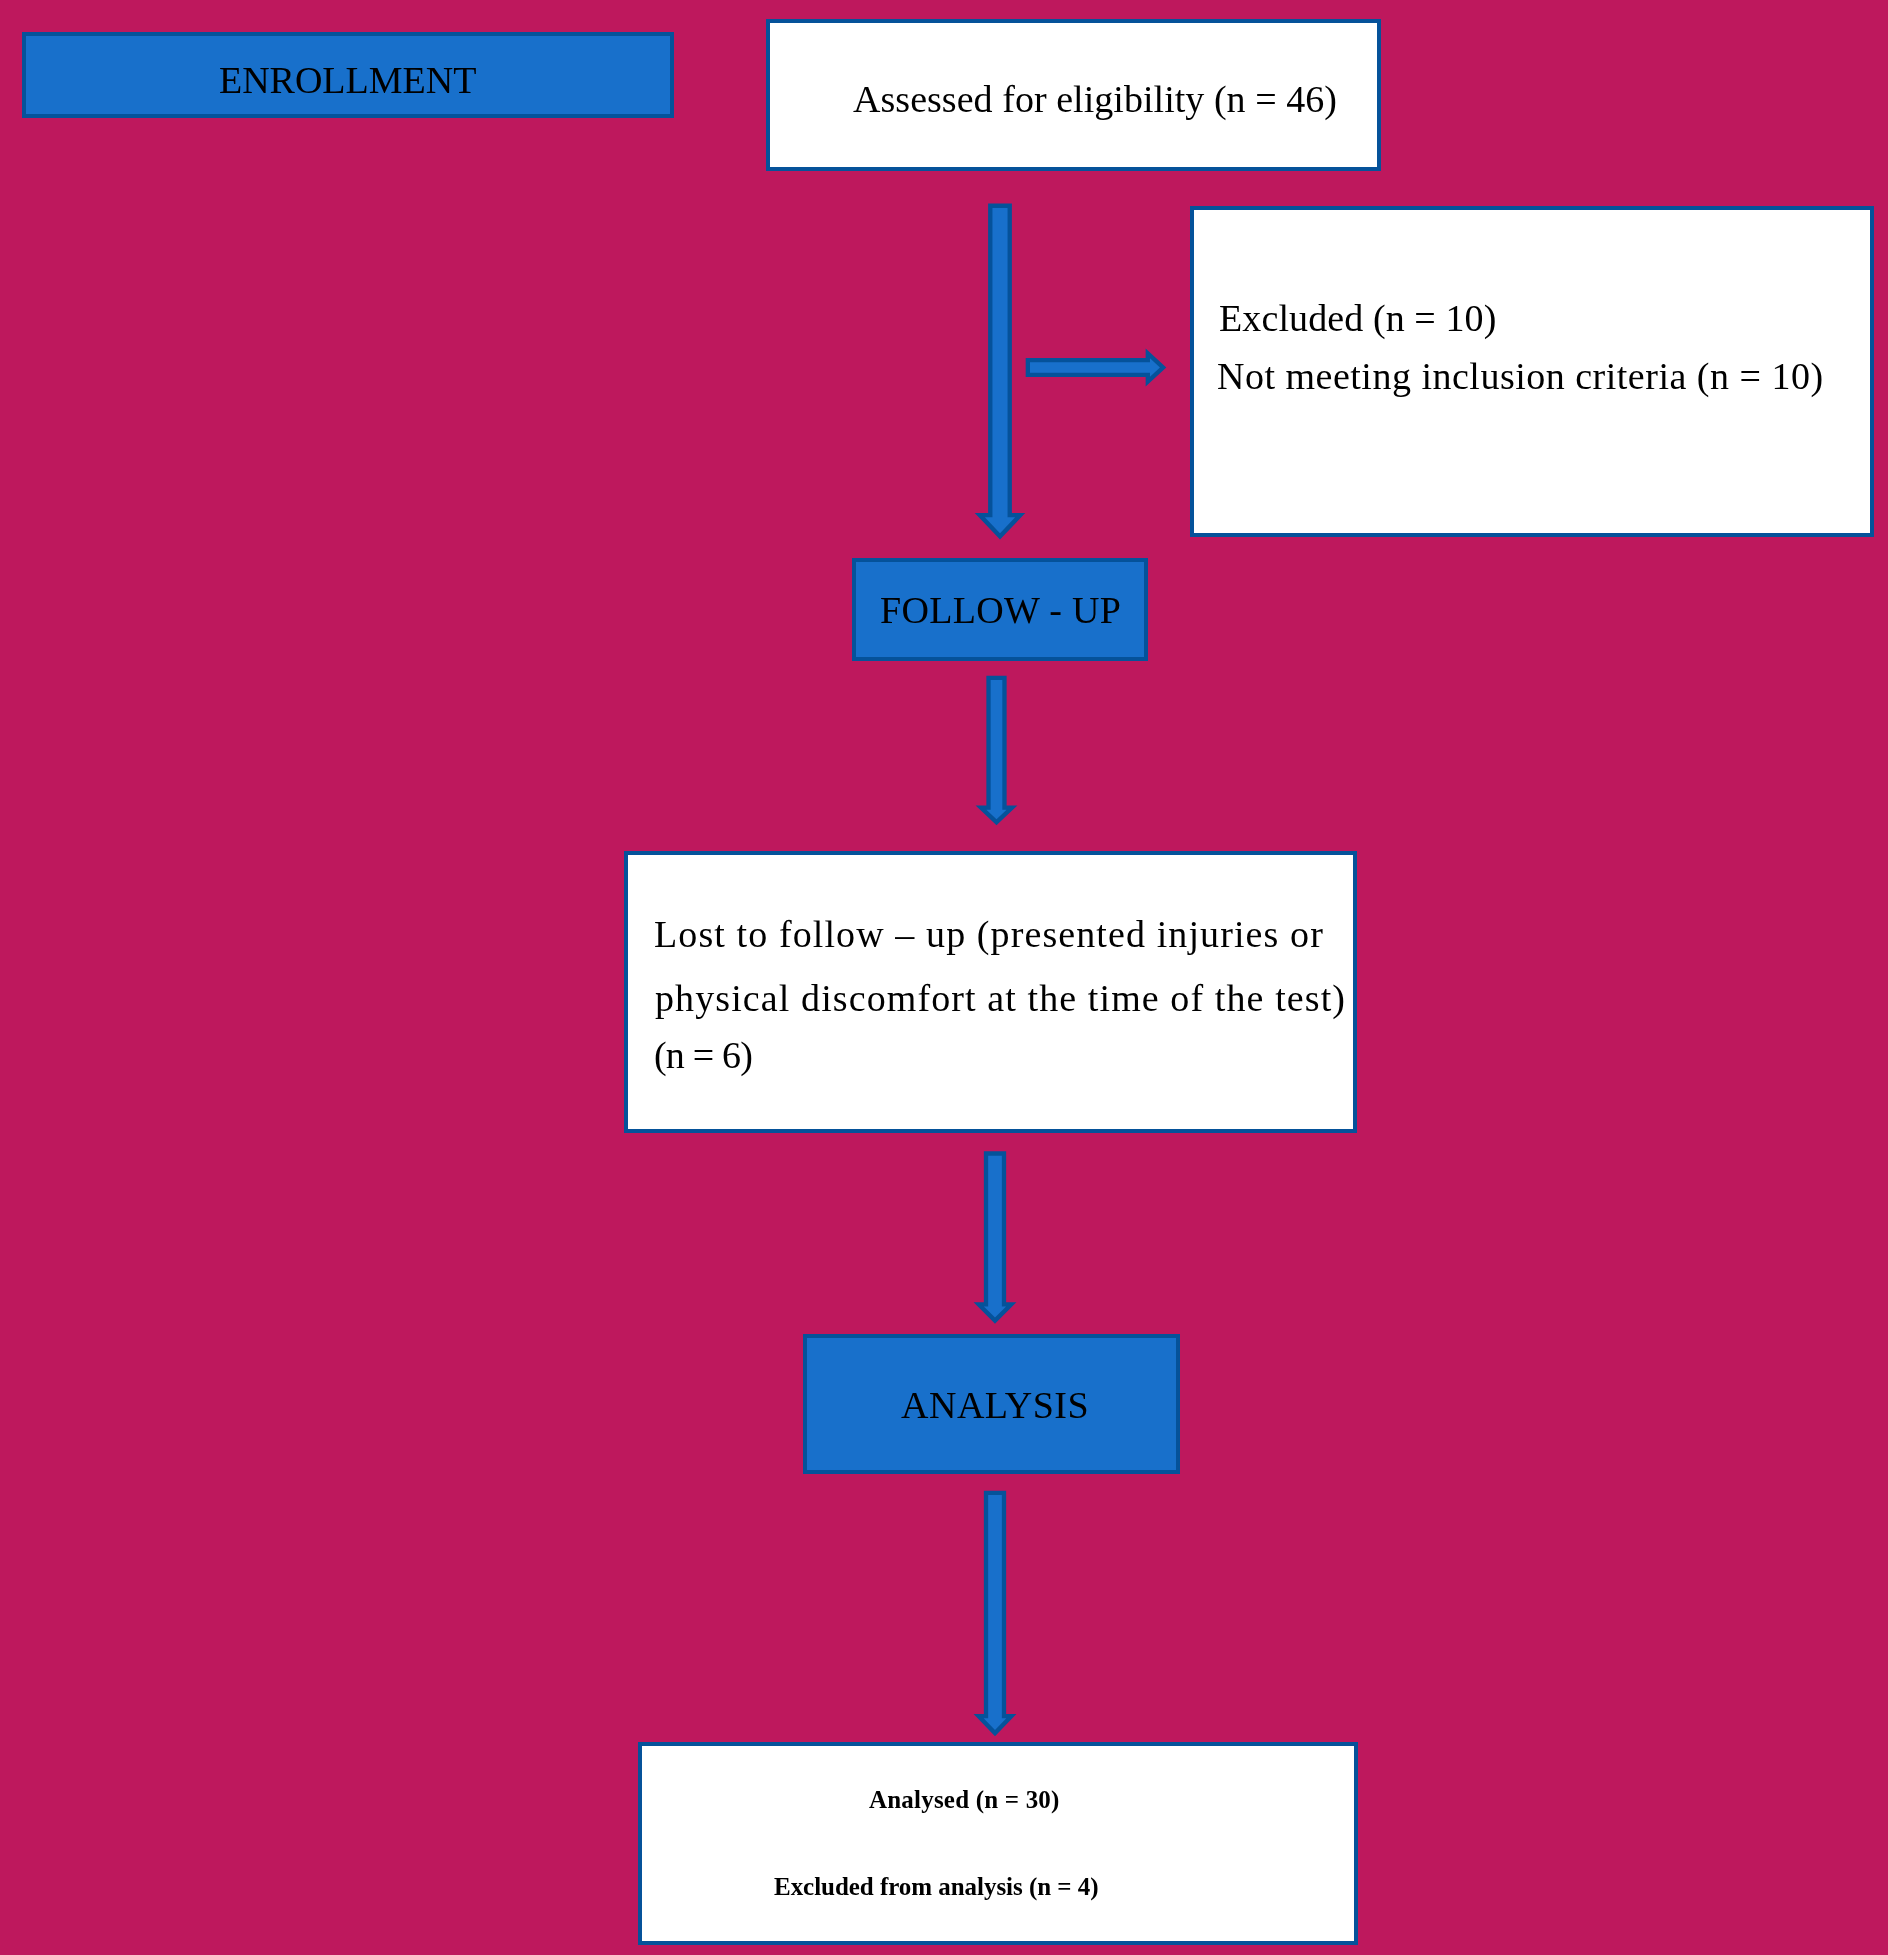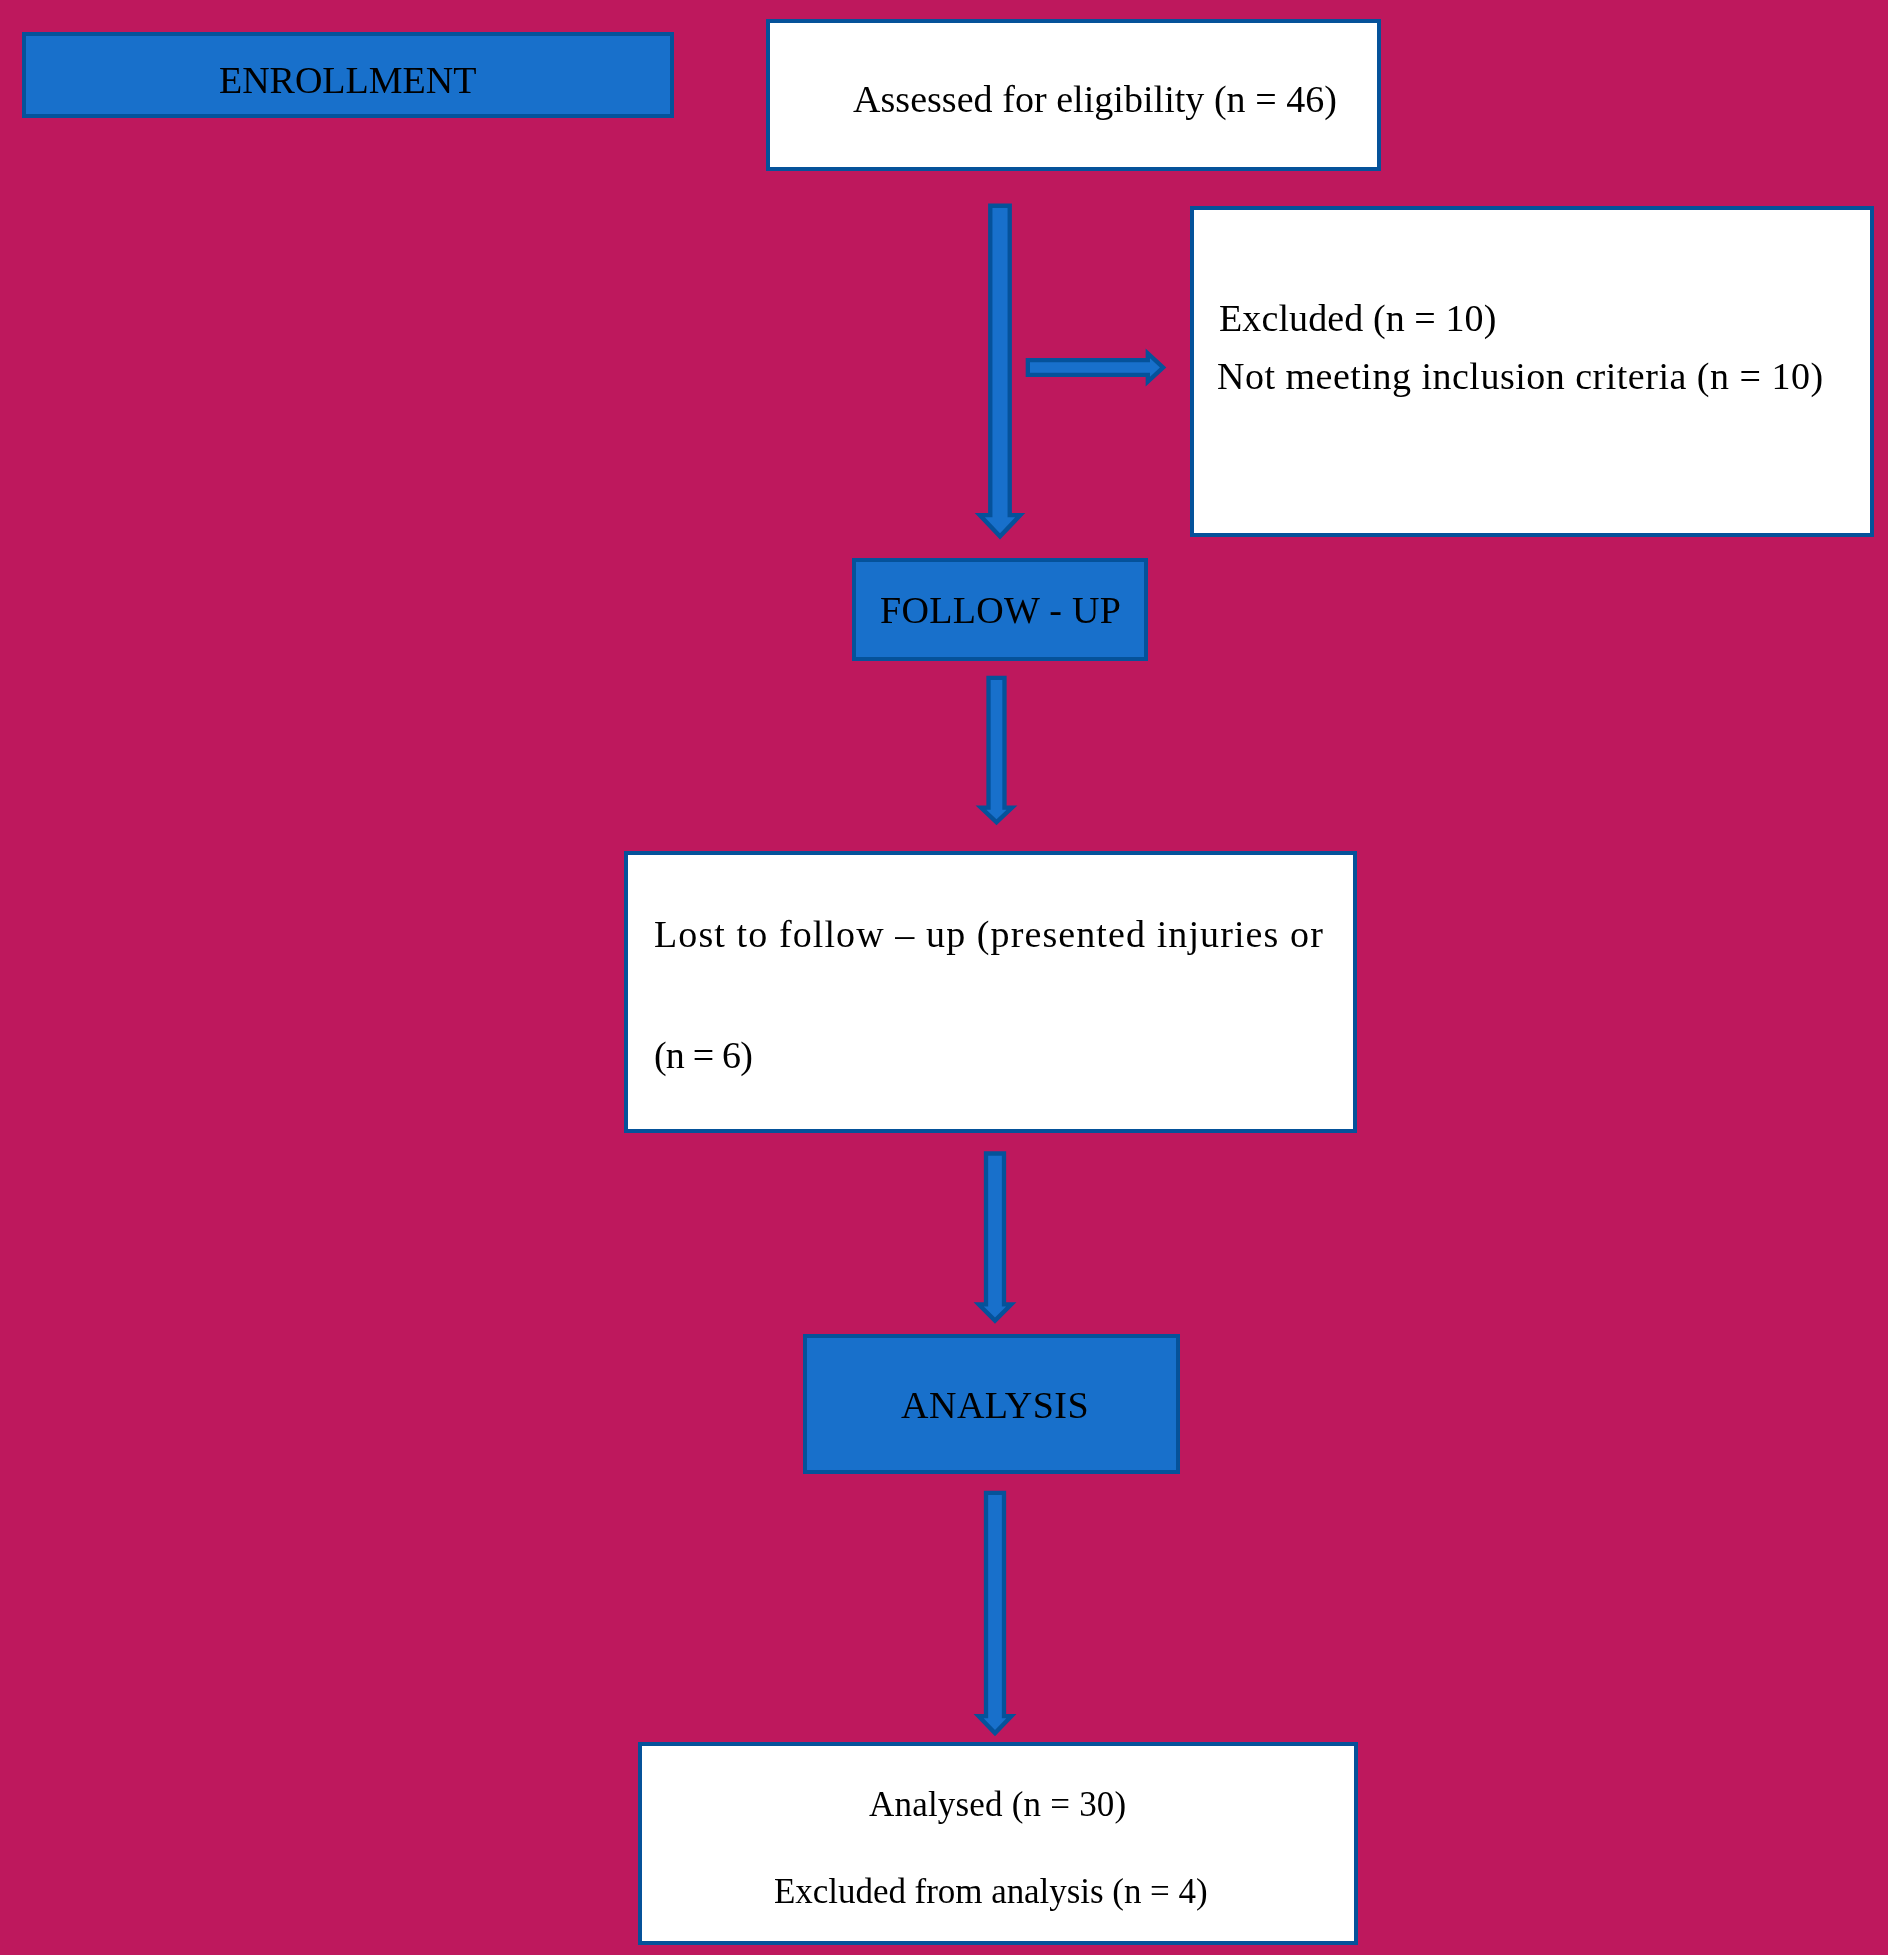--- a/index.html
+++ b/index.html
@@ -27,22 +27,22 @@
     background: #1870cb;
   }
   .txt {
     position: absolute;
     white-space: pre;
     font-size: 38px;
     line-height: 1;
     color: #000000;
   }
   .txt.b {
-    font-weight: normal;
-    font-size: 35px;
+    font-weight: bold;
+    font-size: 25px;
   }
   .arrow {
     position: absolute;
     overflow: visible;
   }
 </style>
 </head>
 <body>
 
 <div id="stage">
@@ -55,20 +55,21 @@
 
   <div class="box" style="left:1190px; top:206px; width:684px; height:331px;"></div>
   <div class="txt" style="left:1219px; top:299px; letter-spacing:0.1px;">Excluded (n = 10)</div>
   <div class="txt" style="left:1217px; top:357px; letter-spacing:0.5px;">Not meeting inclusion criteria (n = 10)</div>
 
   <div class="box filled" style="left:852px; top:558px; width:296px; height:103px;"></div>
   <div class="txt" style="left:880px; top:591px; letter-spacing:0.3px;">FOLLOW - UP</div>
 
   <div class="box" style="left:624px; top:851px; width:733px; height:282px;"></div>
   <div class="txt" style="left:654px; top:915px; letter-spacing:1.1px;text-align:right;">Lost to follow – up (presented injuries or</div>
+  <div class="txt" style="left:655px; top:979px; letter-spacing:1.1px;">physical discomfort at the time of the test)</div>
   <div class="txt" style="left:654px; top:1036px; letter-spacing:-0.8px;">(n = 6)</div>
 
   <div class="box filled" style="left:803px; top:1334px; width:377px; height:140px;"></div>
   <div class="txt" style="left:901px; top:1386px; letter-spacing:0.5px;">ANALYSIS</div>
 
   <div class="box" style="left:638px; top:1742px; width:720px; height:203px;"></div>
   <div class="txt b" style="left:869px; top:1787px; letter-spacing:0.2px;">Analysed (n = 30)</div>
   <div class="txt b" style="left:774px; top:1874px; letter-spacing:-0.04px;">Excluded from analysis (n = 4)</div>
 
   <svg class="arrow" style="left:972px; top:201px; width:56px; height:341px;" viewBox="0 0 129 789">

